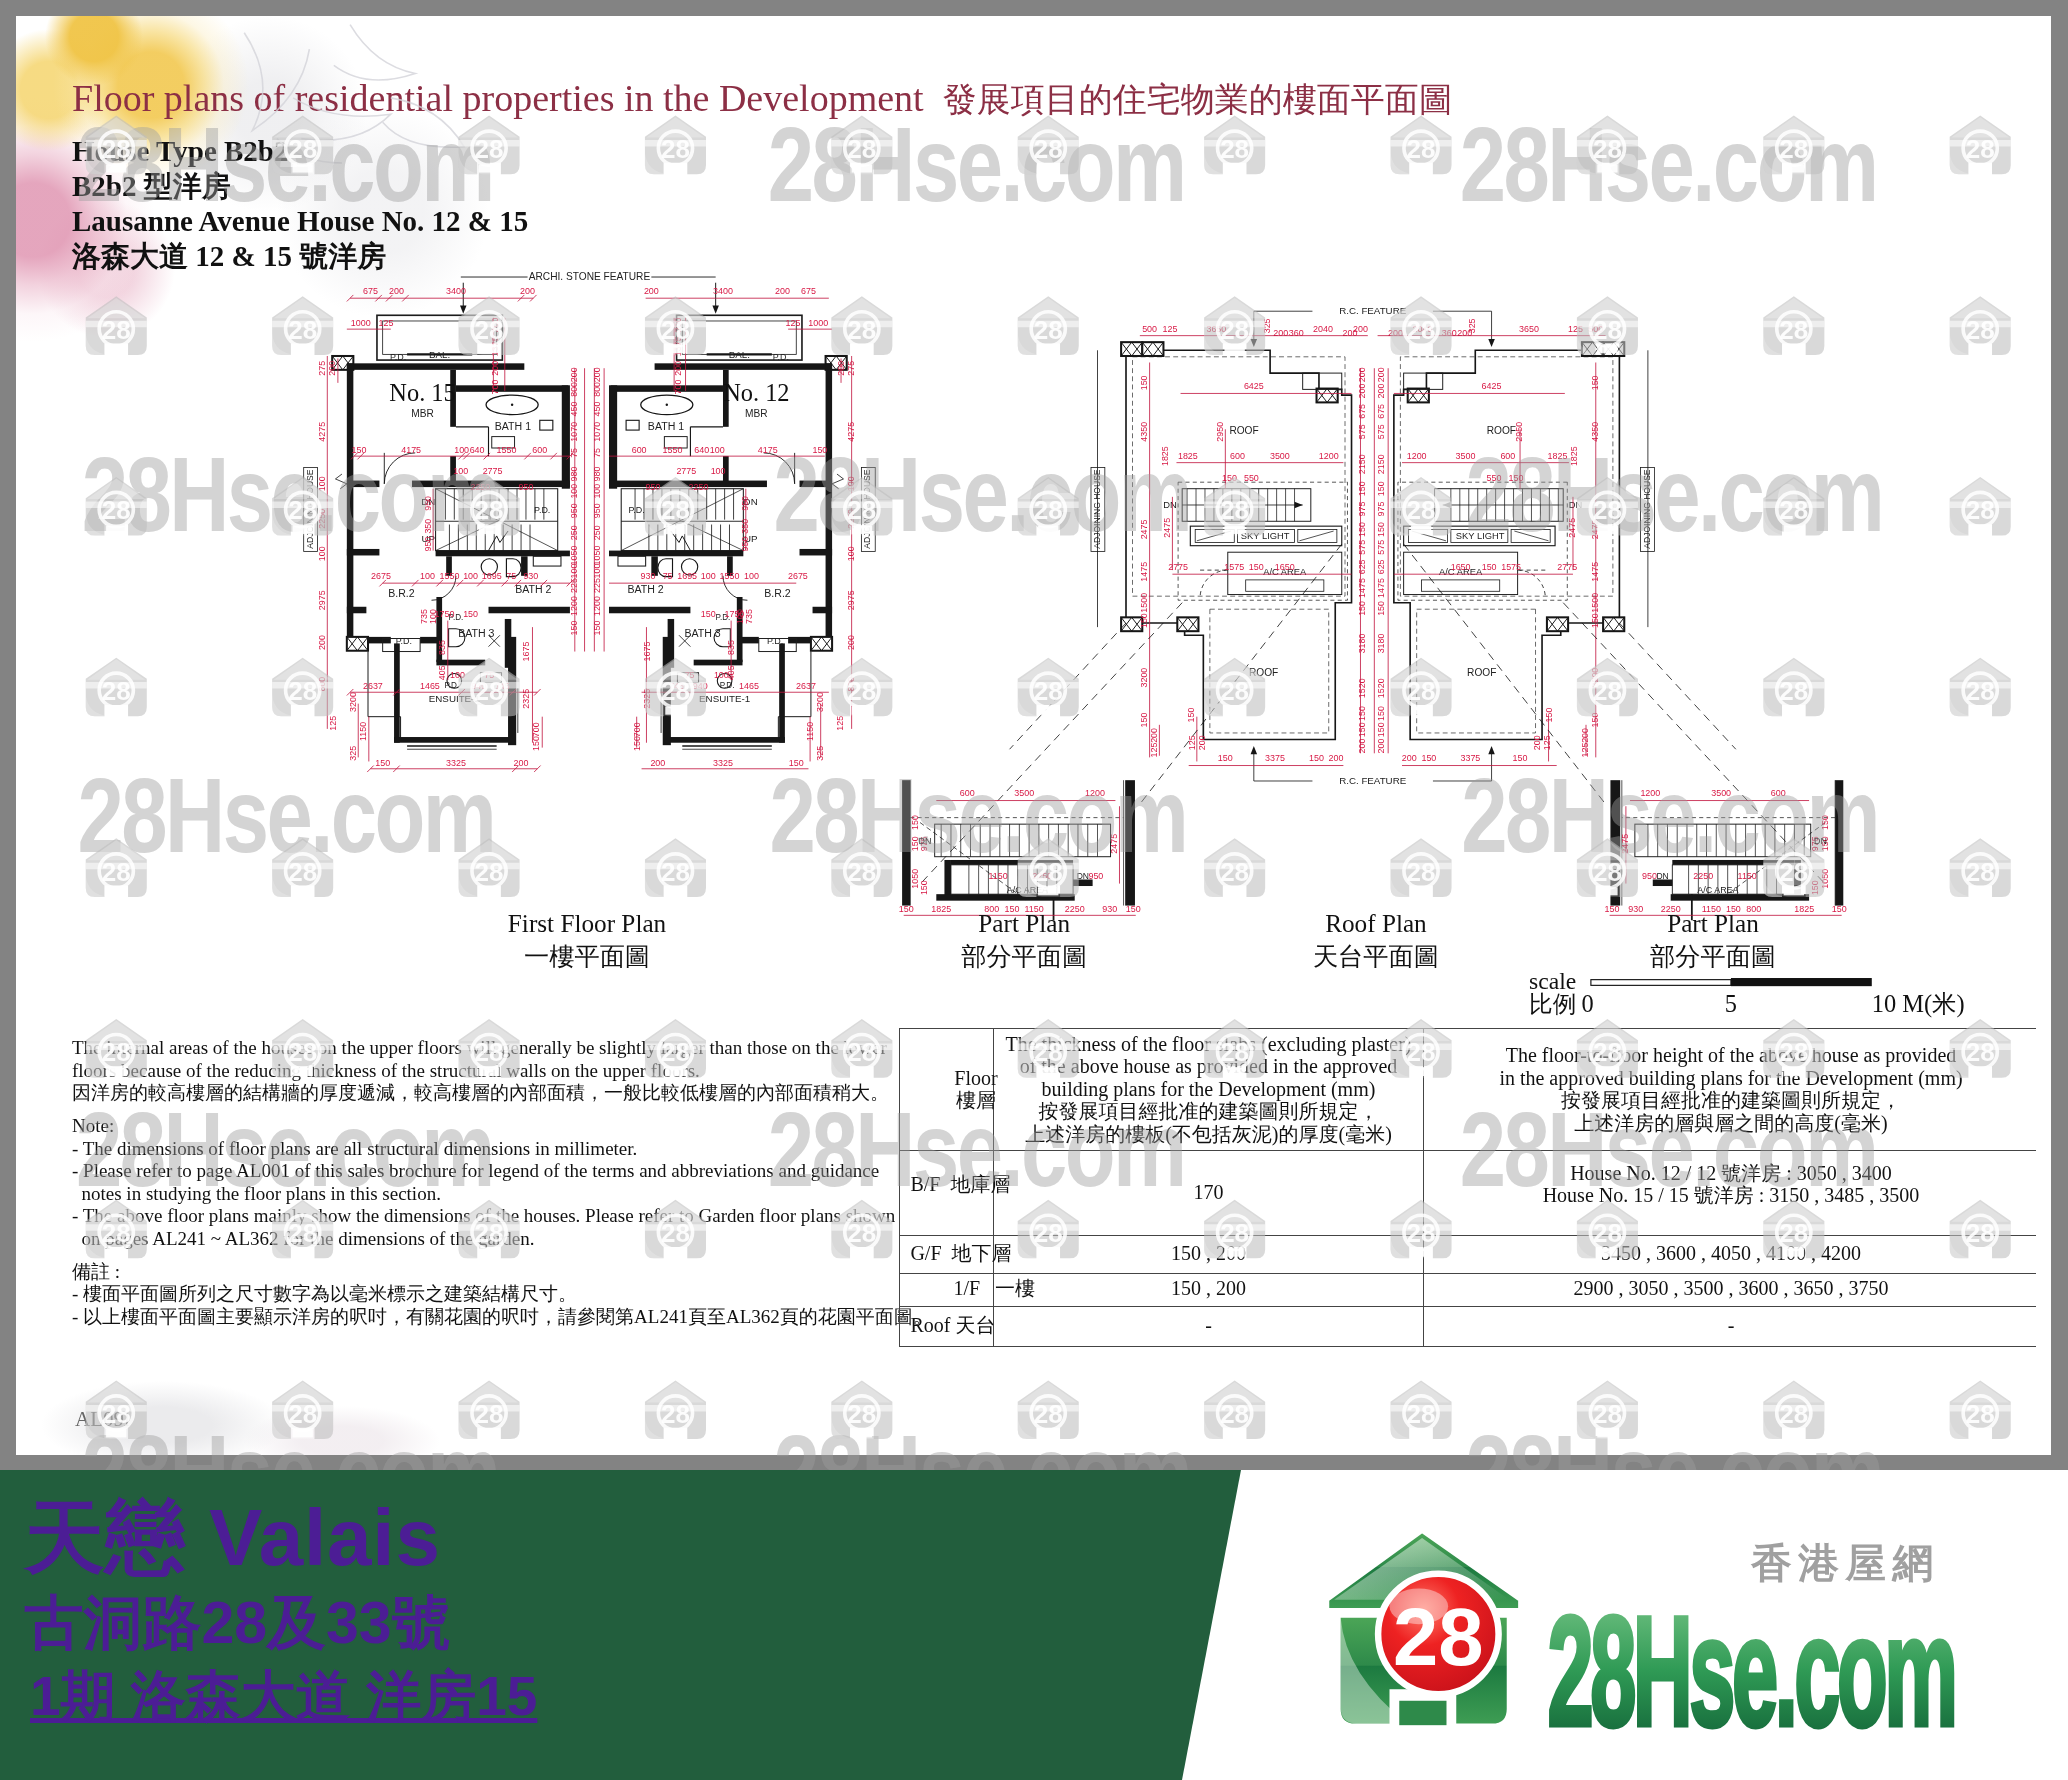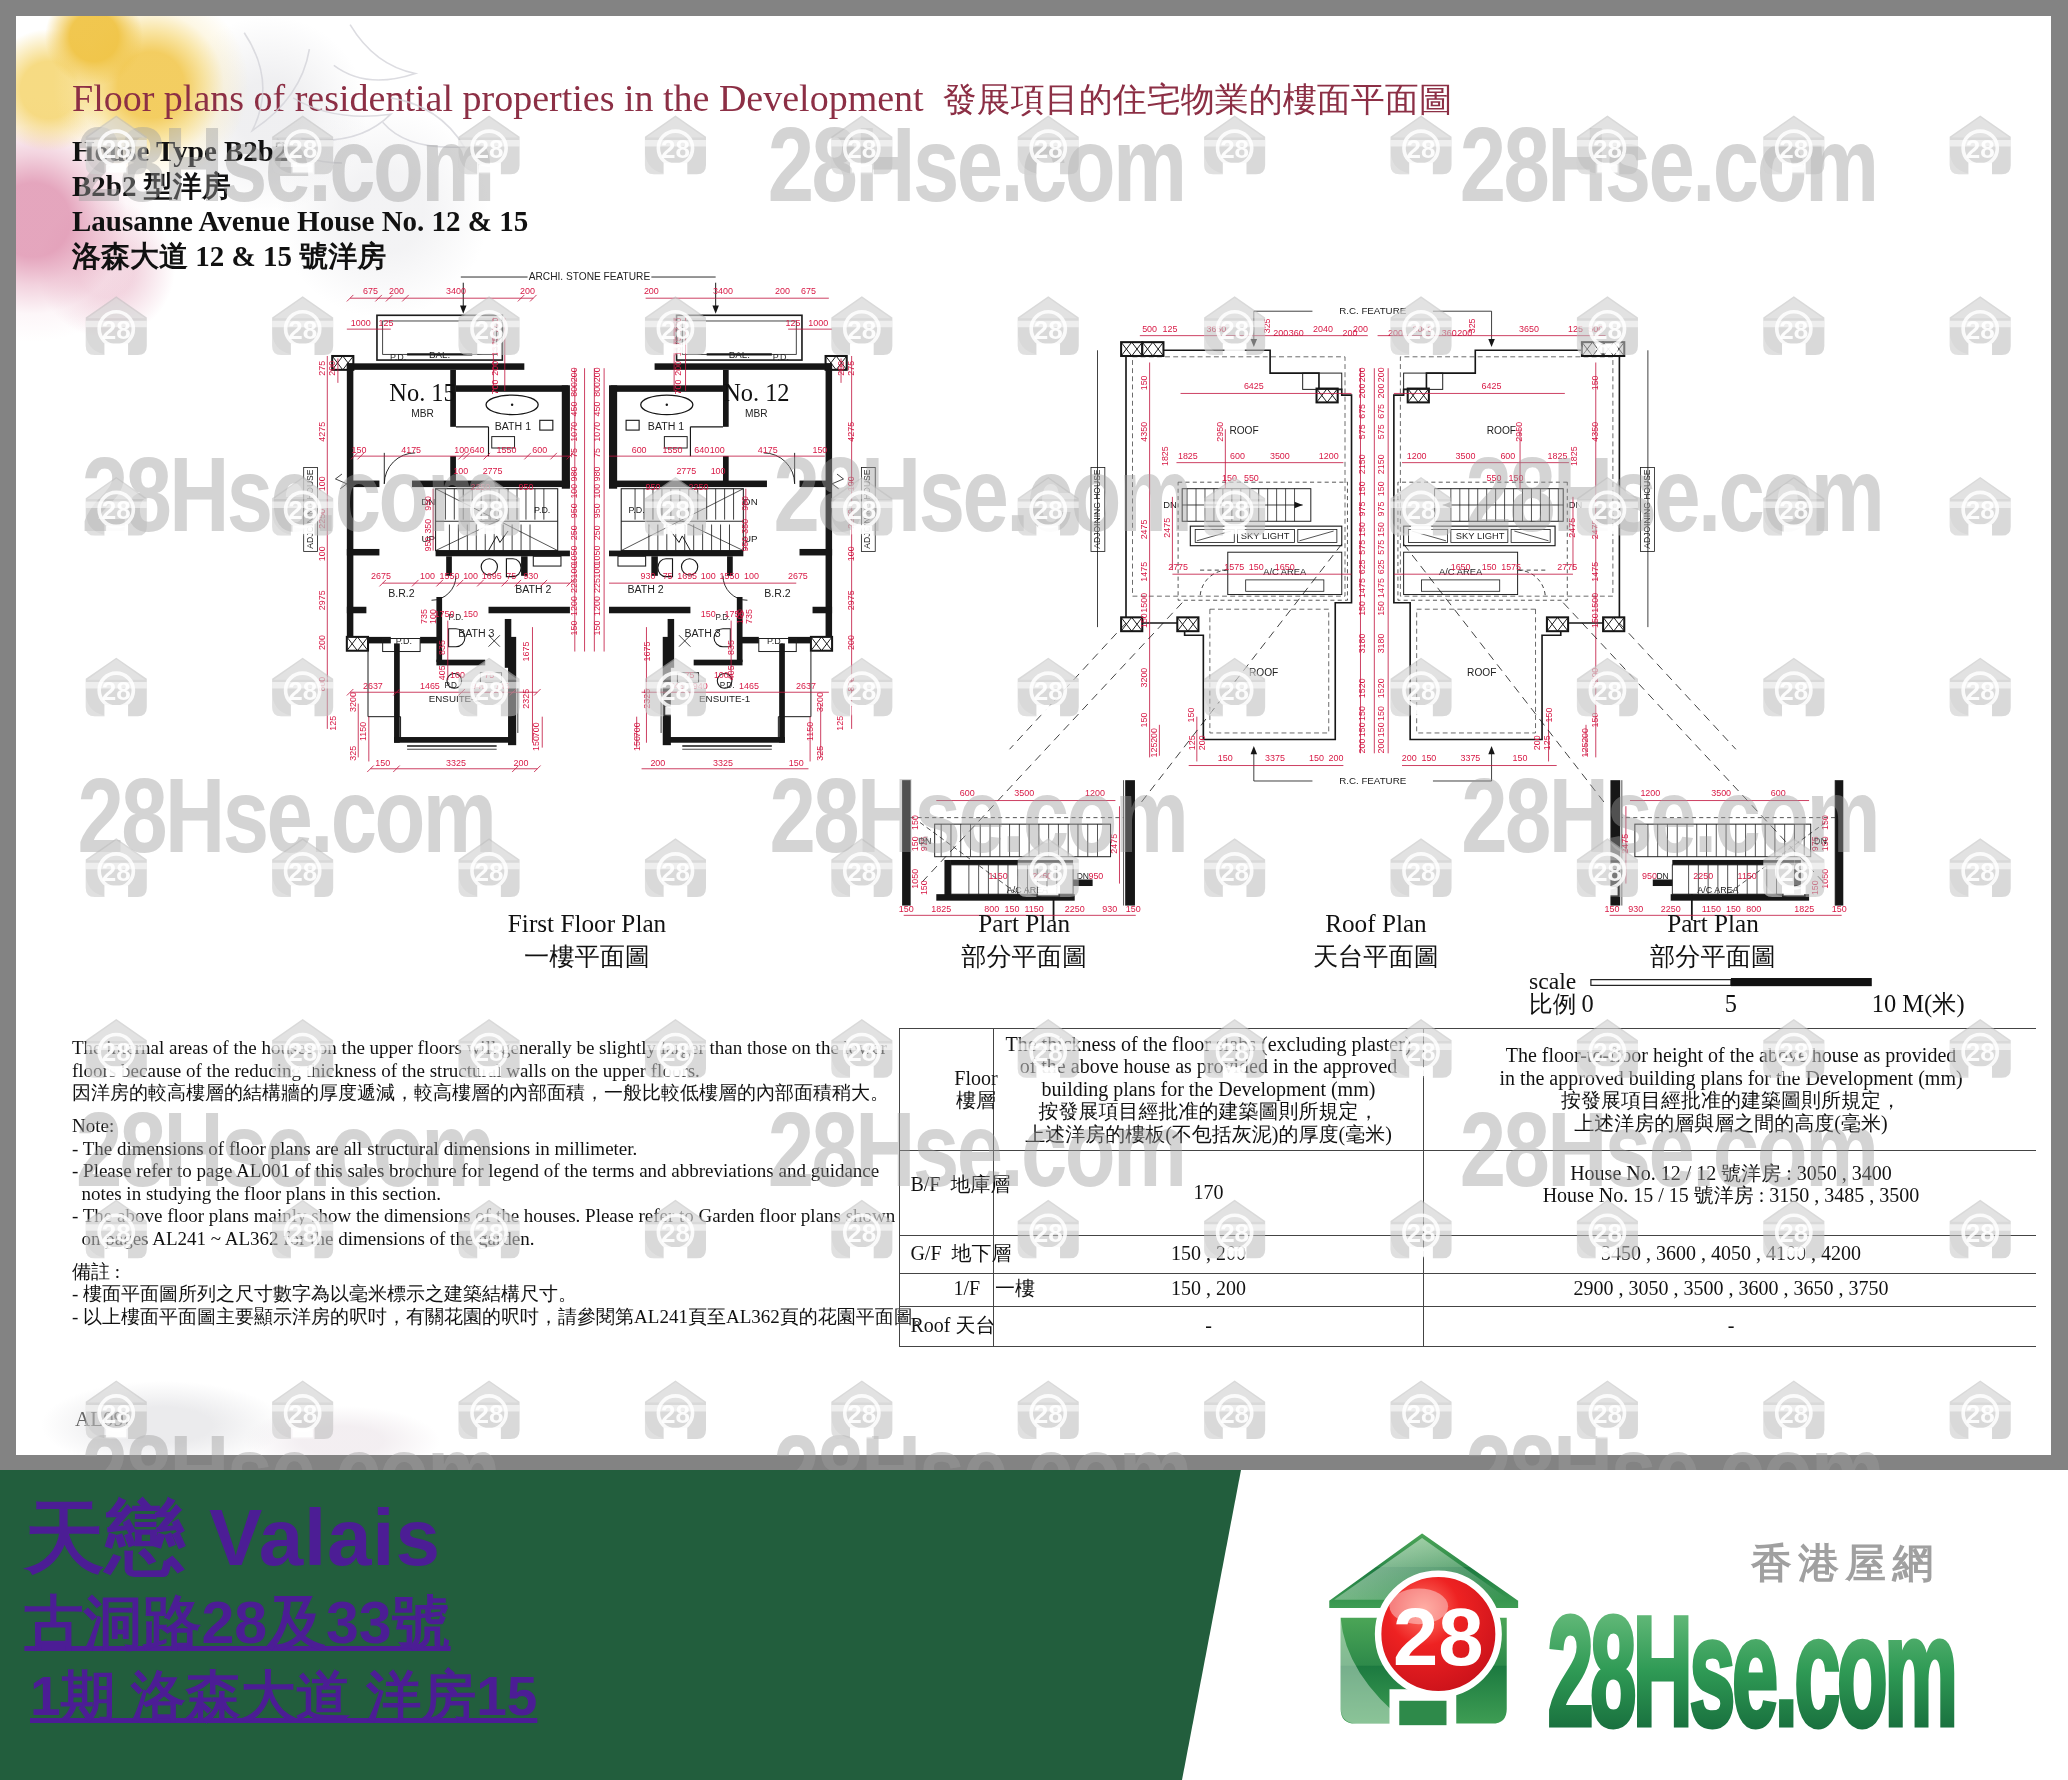--- a/index.html
+++ b/index.html
@@ -944,21 +944,21 @@
       <use href="#wmhouse" x="2395" y="1696"></use>
     </g>
   </svg>
 
 <div class="abs" id="banner">
 
 <div id="greenpoly"></div>
 
 <div class="btxt" style="left:24.4px;top:14.7px;font-size:80px;letter-spacing:0.8px;">天戀 Valais</div>
 
-<div class="btxt" style="left:24.4px;top:114px;font-size:59px;text-decoration:underline;">古洞路28及33號</div>
+<div class="btxt" style="left:24.4px;top:114px;font-size:59px;">古洞路28及33號</div>
 
 <div class="btxt" style="left:30px;top:190px;font-size:55px;text-decoration:underline;">1期 洛森大道 洋房15</div>
 <svg class="abs" style="left:1326px;top:50px;" width="692" height="228" viewBox="0 0 850 280">
       <defs>
 <linearGradient id="lg_house" x1="0" y1="0" x2="0" y2="1">
  <stop offset="0" stop-color="#4ca657"></stop>
           <stop offset="0.45" stop-color="#2e8a4a"></stop>
  <stop offset="0.46" stop-color="#1c7a40"></stop>
           <stop offset="1" stop-color="#3f9e54"></stop>
 </linearGradient>

